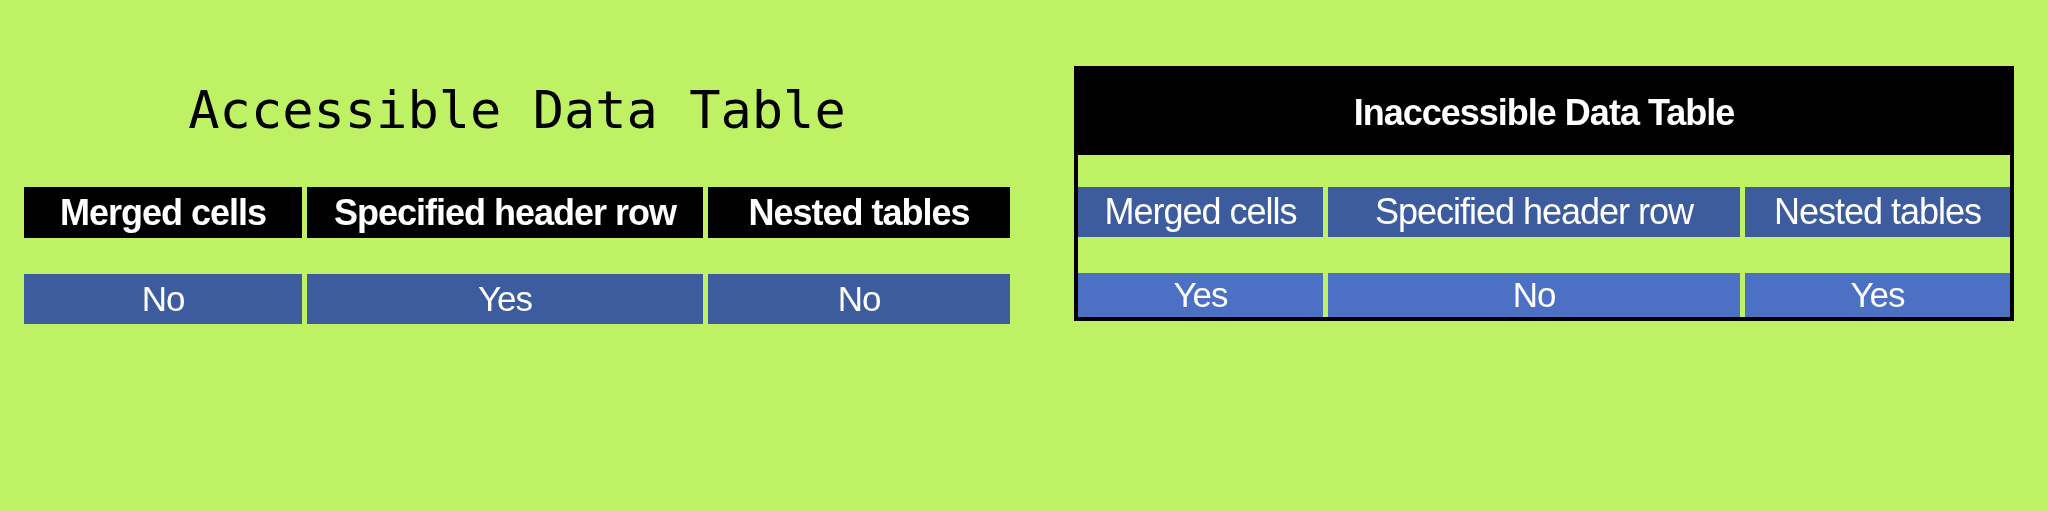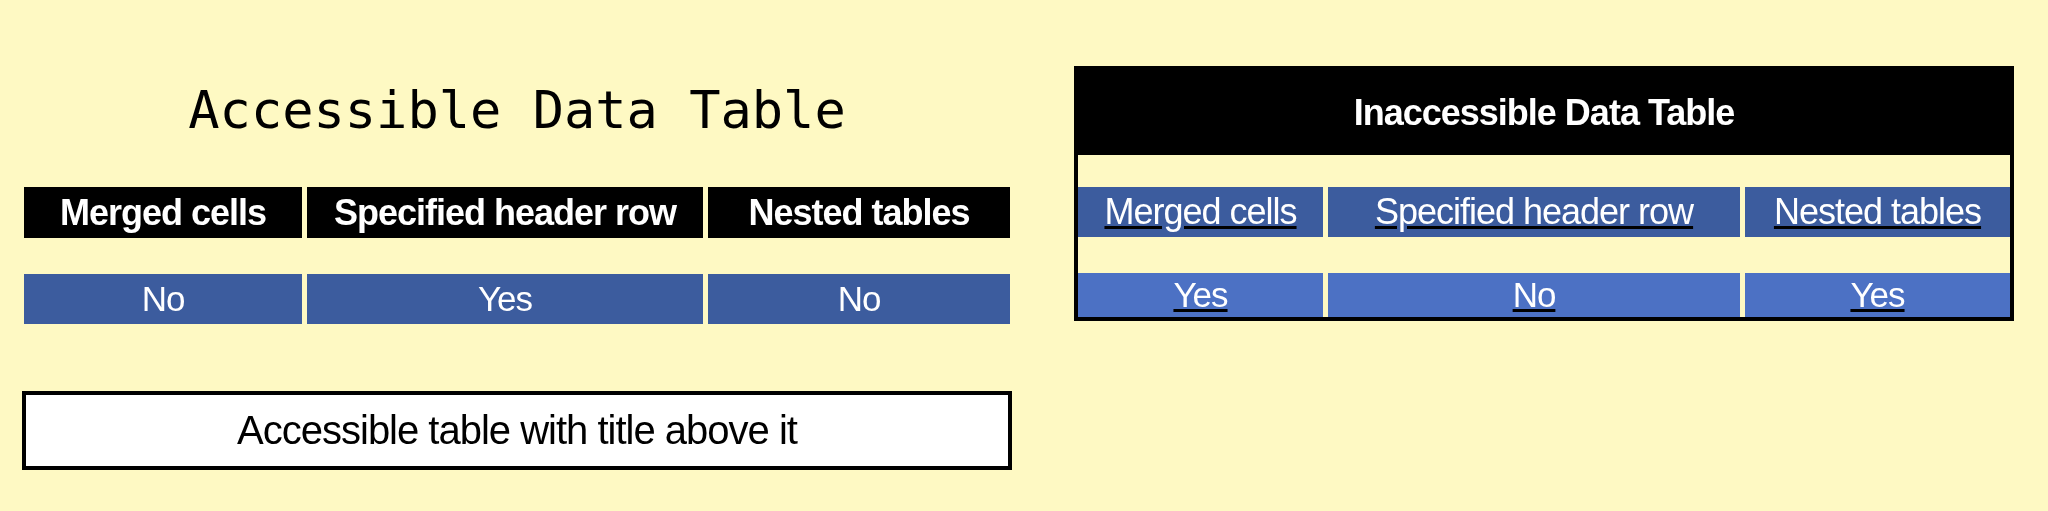--- a/index.html
+++ b/index.html
@@ -1,20 +1,20 @@
 <!DOCTYPE html>
 <html><head>
 <meta charset="utf-8">
 <style>
   html, body { margin: 0; padding: 0; background: #ffffff; }
   #canvas {
     position: relative;
     width: 2048px;
     height: 511px;
-    background: #fef9c3;
+    background: #bef264;
     font-family: "Liberation Sans", sans-serif;
     overflow: hidden;
   }
 
   
   .acc-title {
     position: absolute;
     left: 24px; top: 84px; width: 986px;
     text-align: center;
     font-family: "DejaVu Sans Mono", monospace;
@@ -53,21 +53,20 @@
     color: #ffffff;
     font-size: 35px;
     letter-spacing: -1px;
   }
 
   
   .inacc-table {
     position: absolute;
     left: 1074px; top: 66px; width: 932px;
     border: 4px solid #000000;
-    text-decoration: underline;
   }
   .inacc-title-row {
     height: 85px;
     background: #000000;
     color: #ffffff;
     display: flex; align-items: center; justify-content: center;
     font-weight: bold;
     font-size: 36px;
     letter-spacing: -1px;
   }
@@ -113,23 +112,20 @@
       <div class="cell head-cell c2">Specified header row</div>
       <div class="cell head-cell c3">Nested tables</div>
     </div>
     <div class="row acc-data-row">
       <div class="cell dark-cell c1">No</div>
       <div class="cell dark-cell c2">Yes</div>
       <div class="cell dark-cell c3">No</div>
     </div>
   </div>
 
-  <div class="caption-box caption-left">
-    <span>Accessible table with title above it</span>
-  </div>
 
   <div class="inacc-table">
     <div class="inacc-title-row">
       <span>Inaccessible Data Table</span>
     </div>
     <div class="row inacc-head-row">
       <div class="cell blue-head-cell c1">Merged cells</div>
       <div class="cell blue-head-cell c2">Specified header row</div>
       <div class="cell blue-head-cell c3">Nested tables</div>
     </div>

